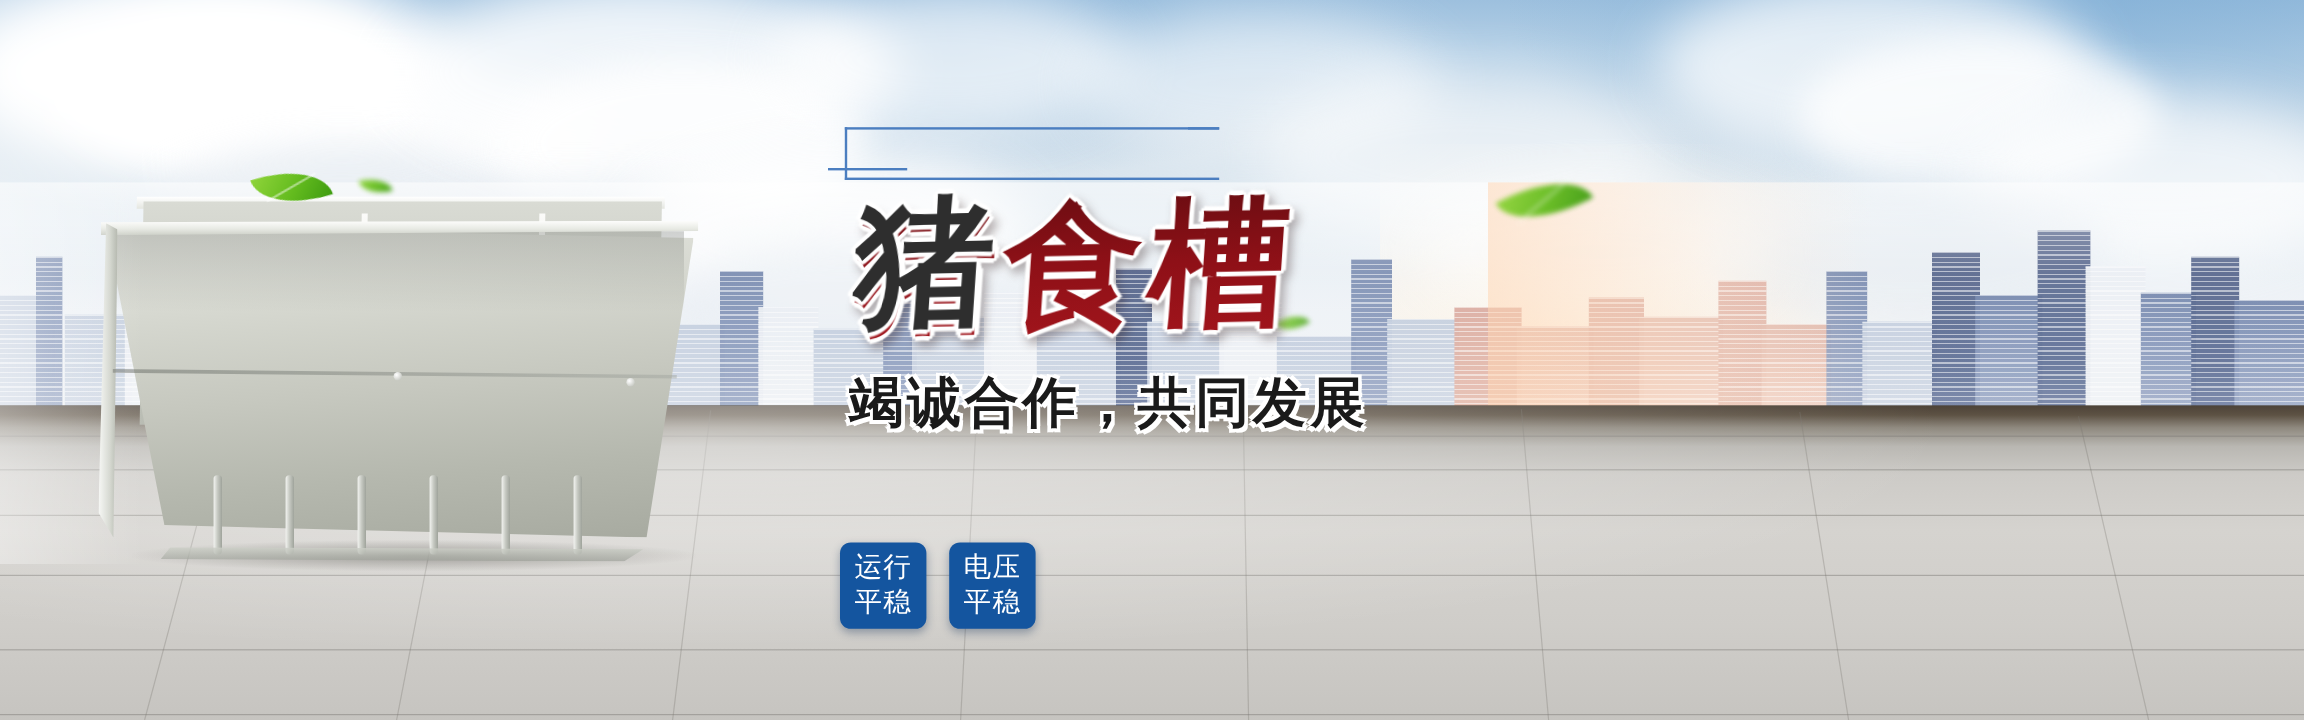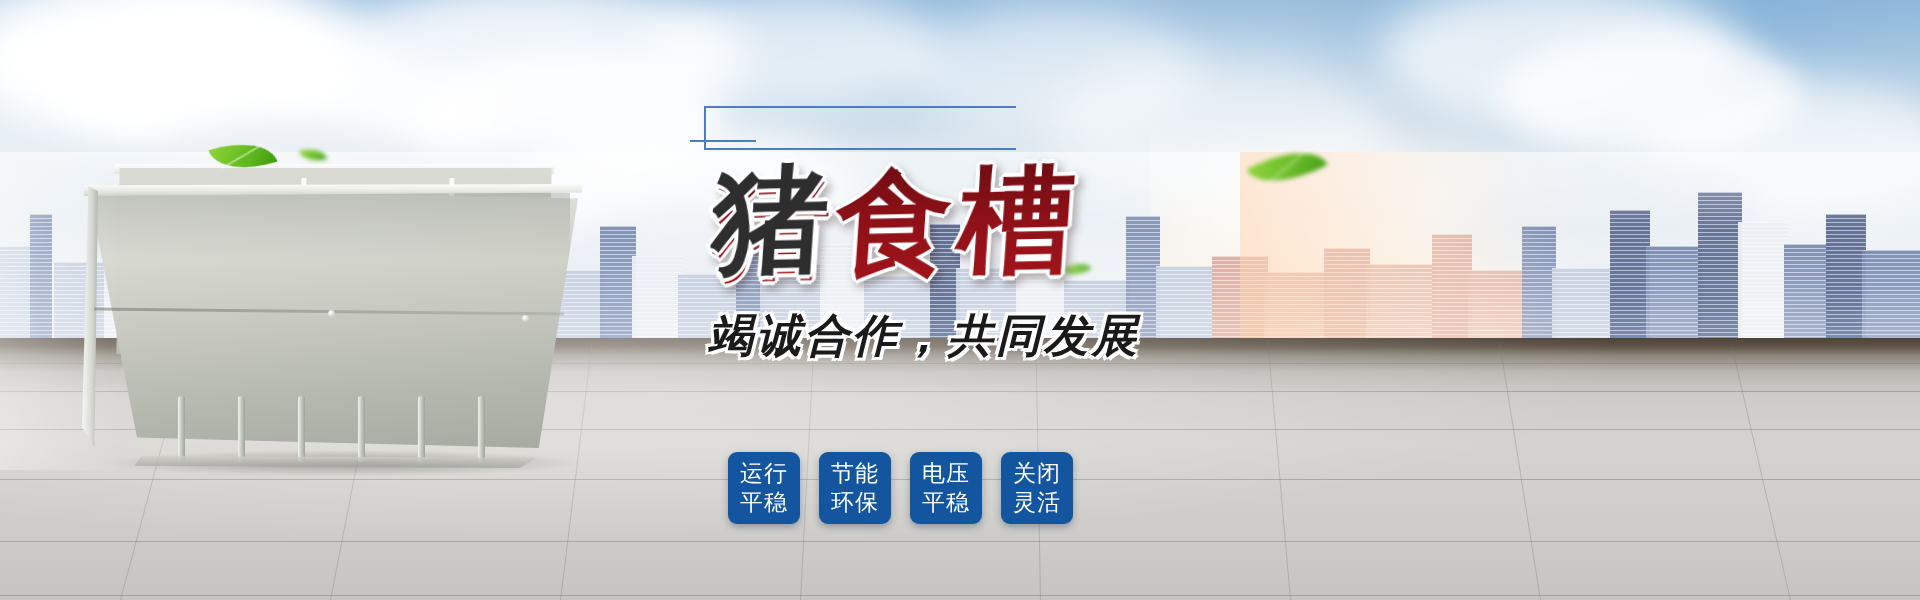--- a/index.html
+++ b/index.html
@@ -128,24 +128,24 @@
            drop-shadow(2px -2px 0 #fff) drop-shadow(-2px 2px 0 #fff);
     transform:skewX(-5deg) rotate(-1.2deg);pointer-events:none;}
 
   .sub-title{position:absolute;left:18px;top:212px;width:520px;
     font-size:45px;line-height:56px;font-weight:bold;letter-spacing:3px;
     color:#1a1a1a;white-space:nowrap;
     font-family:"DejaVu Sans","Liberation Sans",sans-serif;
     text-shadow:
       2px 0 0 #fff,-2px 0 0 #fff,0 2px 0 #fff,0 -2px 0 #fff,
       2px 2px 0 #fff,-2px 2px 0 #fff,2px -2px 0 #fff,-2px -2px 0 #fff,
-      3px 3px 0 #fff,-3px 3px 0 #fff,3px -3px 0 #fff,-3px -3px 0 #fff; font-style: italic;}
-
-  
-  .badges{position:absolute;left:728px;top:452px;display:flex;gap:19px;}
+      3px 3px 0 #fff,-3px 3px 0 #fff,3px -3px 0 #fff,-3px -3px 0 #fff;}
+
+  
+  .badges{position:absolute;left:700px;top:452px;display:flex;gap:19px;}
   .badge{width:72px;height:72px;border-radius:9px;background:#14559f;
     display:flex;flex-direction:column;align-items:center;justify-content:center;
     box-shadow:0 3px 7px rgba(18,45,85,.35);}
   .badge .line{color:#ffffff;font-size:23px;line-height:29px;letter-spacing:1px;
     font-family:"DejaVu Sans","Liberation Sans",sans-serif;white-space:nowrap;}
 
   
   .left-light{position:absolute;left:0;top:0;width:120px;height:470px;
     background:linear-gradient(90deg,rgba(255,255,255,.35),rgba(255,255,255,0));}
 </style>
@@ -293,26 +293,18 @@
 
     <div class="sub-title">竭诚合作，共同发展</div>
   </div>
 
   <div class="badges">
     <div class="badge">
       <span class="line">运行</span>
       <span class="line">平稳</span>
     </div>
     <div class="badge">
-      <span class="line">节能</span>
-      <span class="line">环保</span>
-    </div>
-    <div class="badge">
       <span class="line">电压</span>
       <span class="line">平稳</span>
     </div>
-    <div class="badge">
-      <span class="line">关闭</span>
-      <span class="line">灵活</span>
-    </div>
   </div>
 
 </div>
 
 </body></html>

